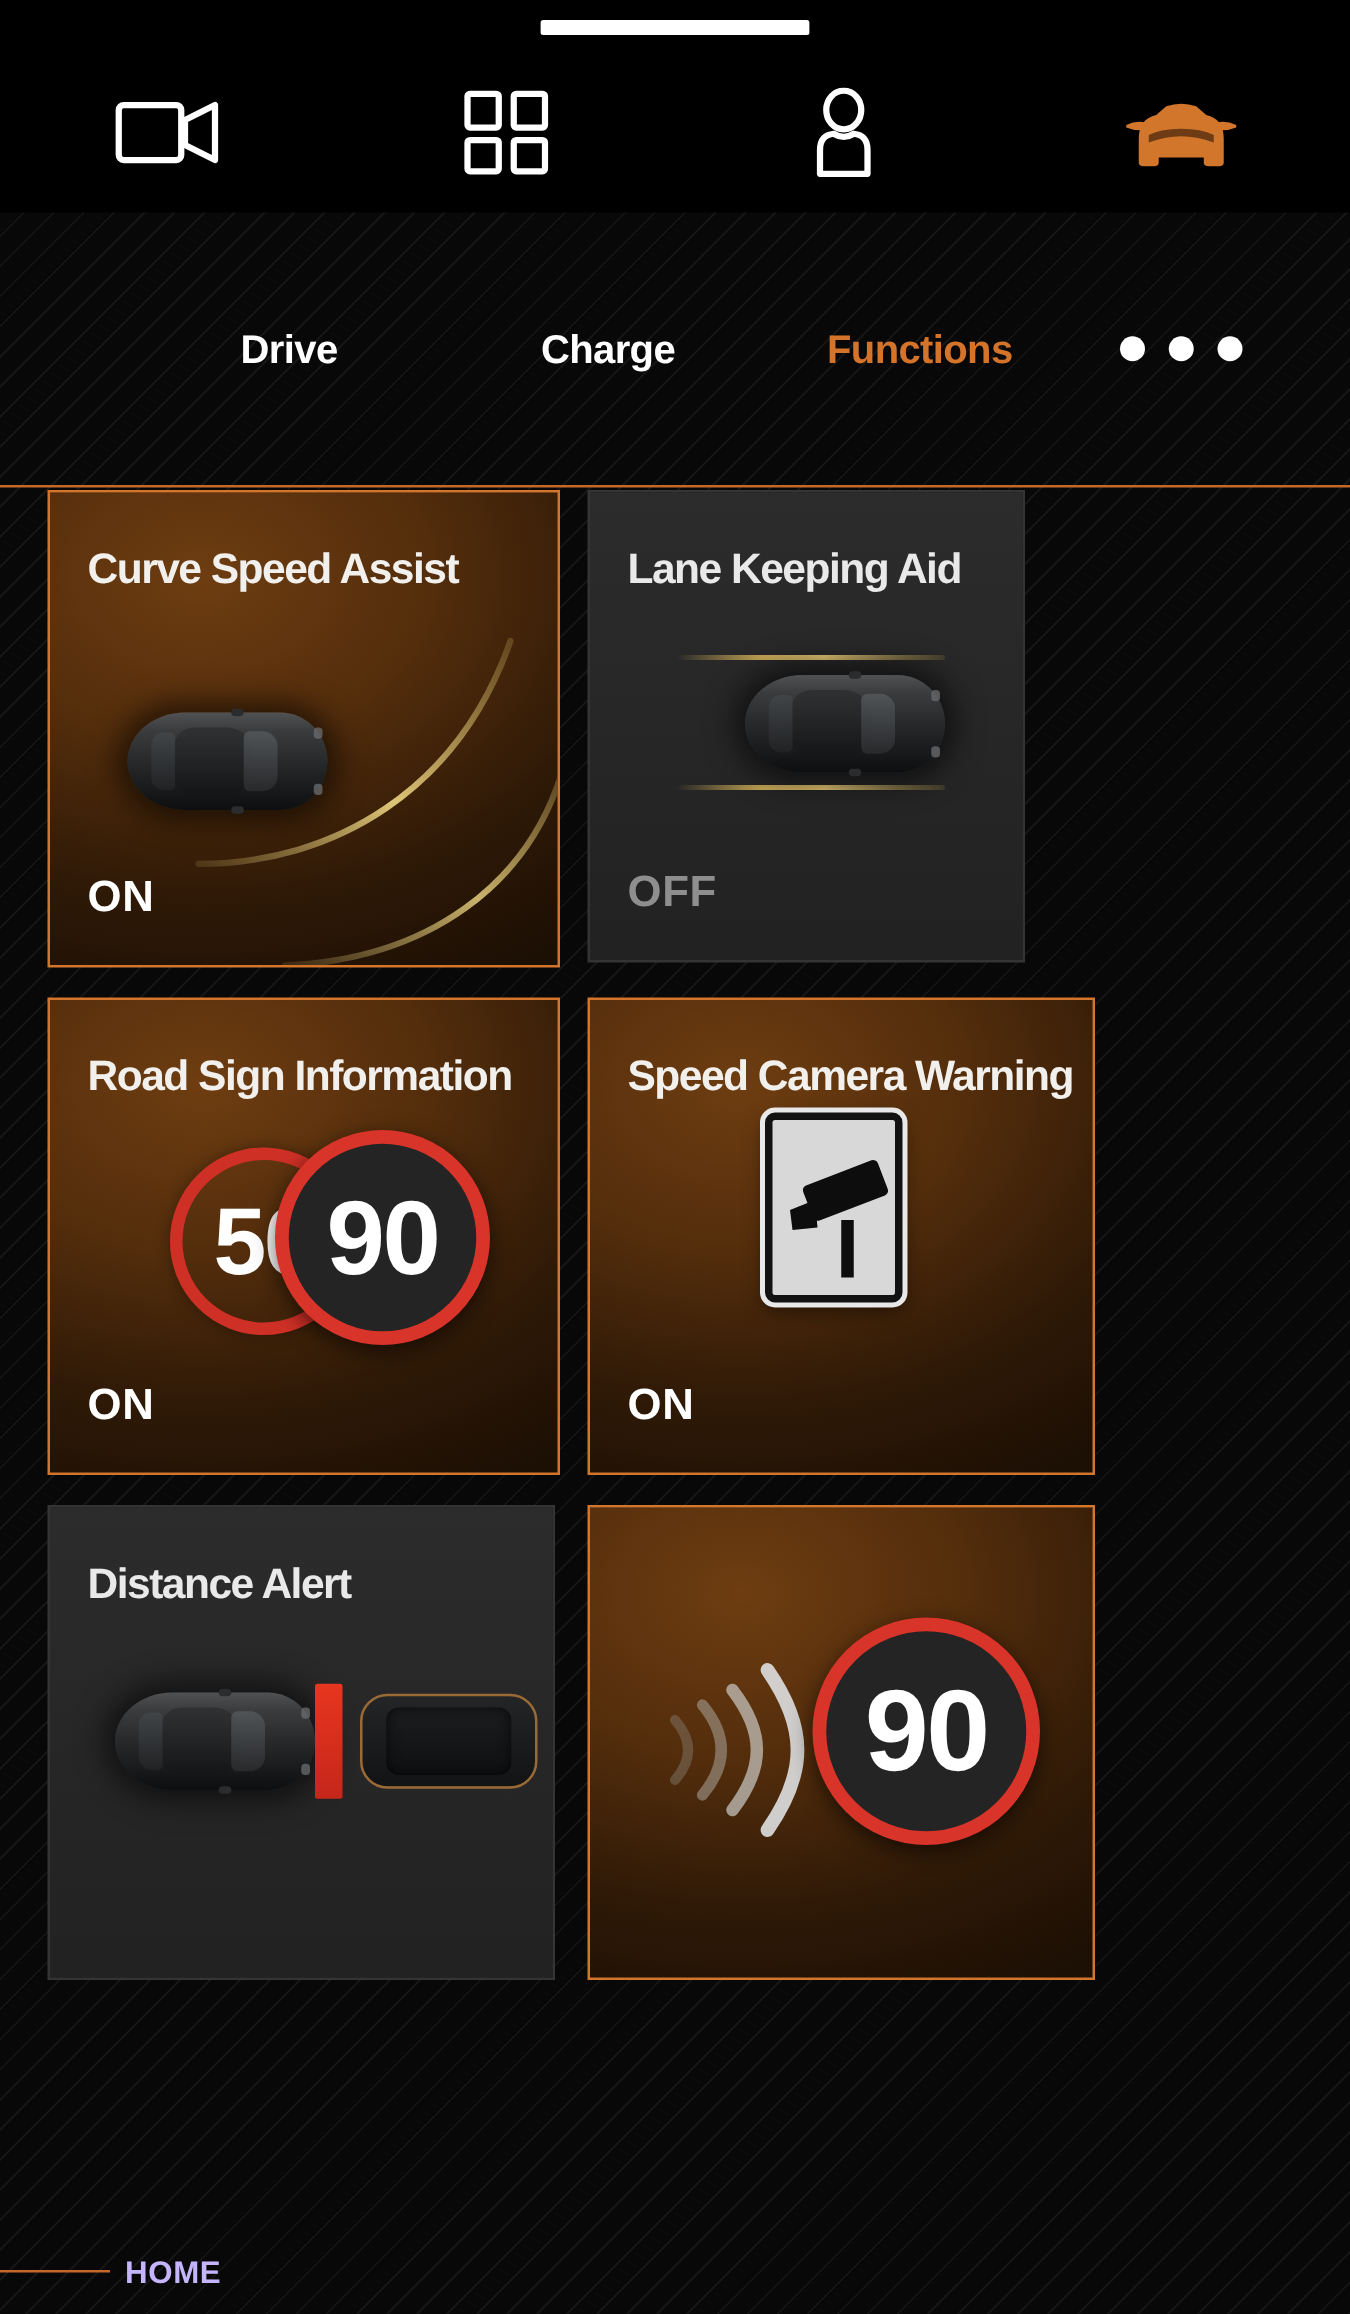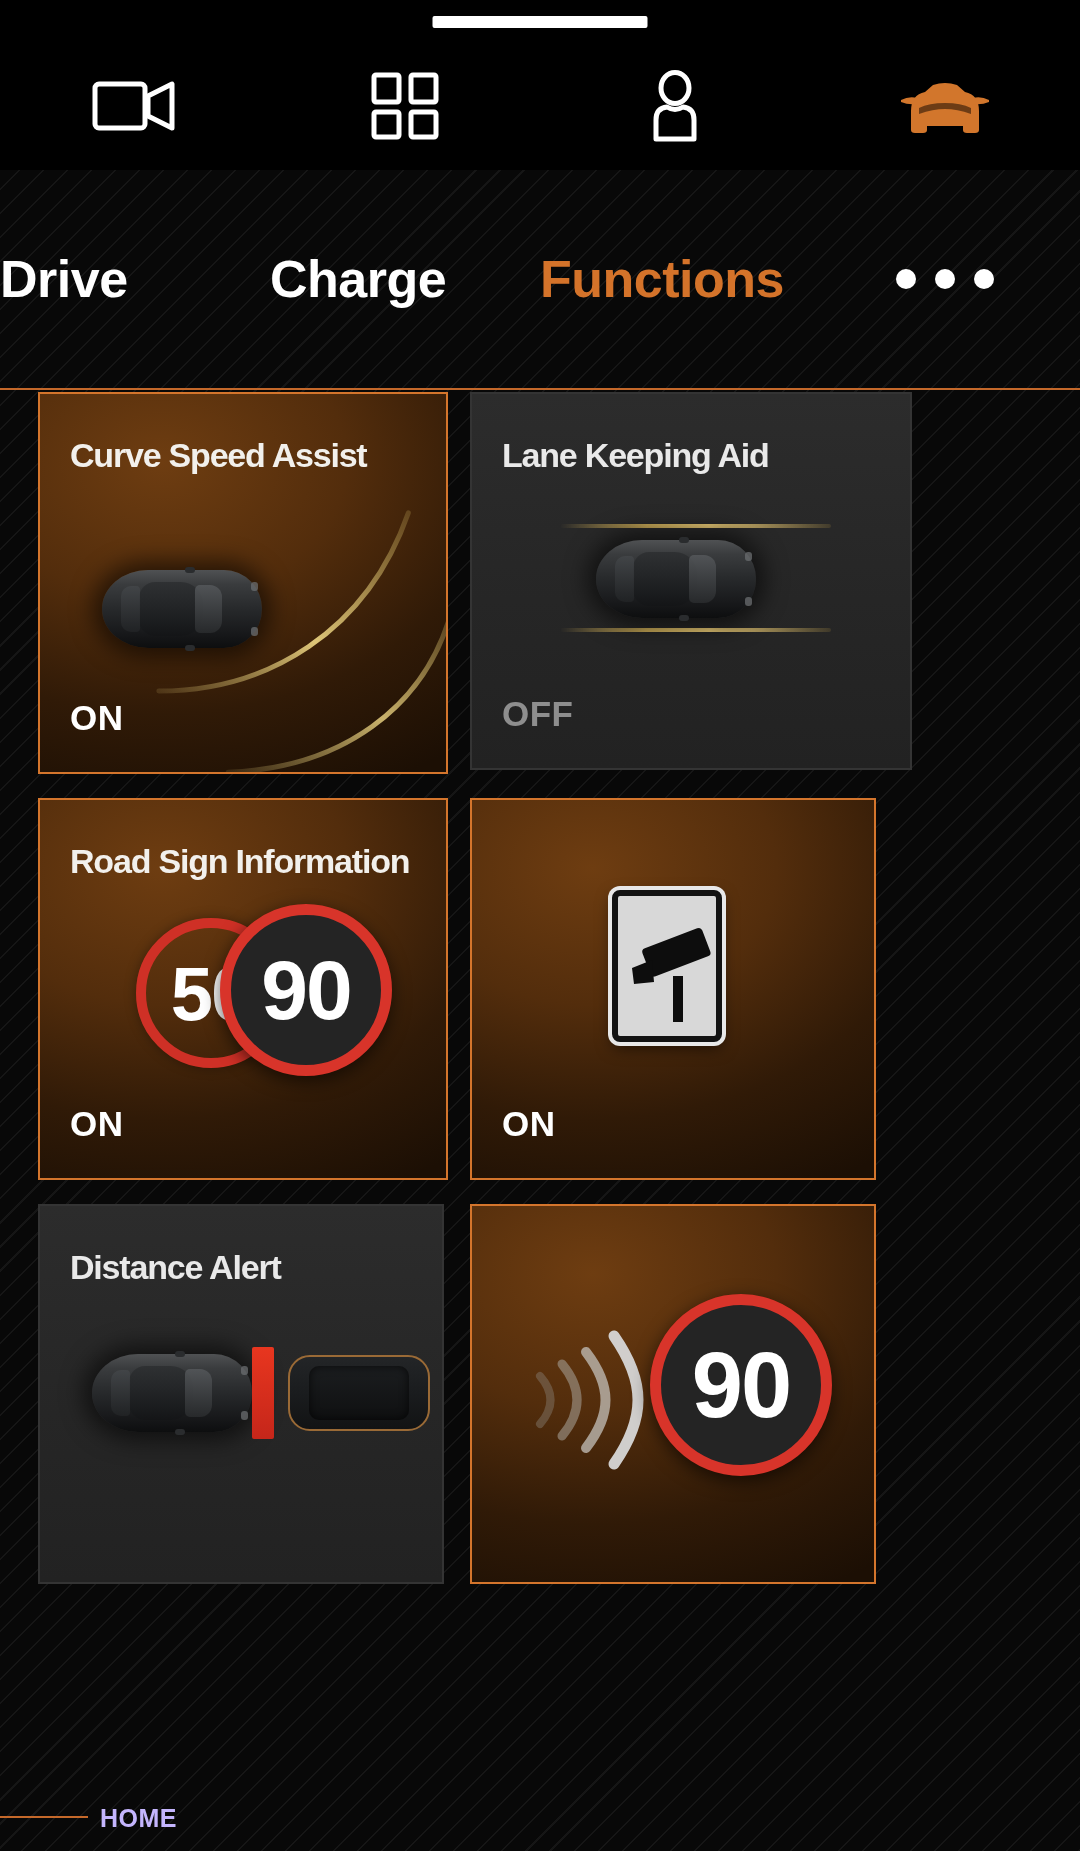--- a/index.html
+++ b/index.html
@@ -45,22 +45,22 @@
   
   .tabrow {
     position:absolute; left:0; top:170px; width:1080px; height:220px;
     z-index:10;
   }
   .tabs {
     position:absolute; left:0; top:0; width:1080px; height:218px;
     display:flex; align-items:center;
   }
   .tab {
-    flex:1; text-align:left;
-    font-size:52px; font-weight:bold; letter-spacing:-0.5px;
+    flex:1; text-align:right;
+    font-size:32px; font-weight:bold; letter-spacing:-0.5px;
     color:#ffffff;
   }
   .tab.active { color:#d4732a; }
   .tab-dots {
     flex:1; display:flex; align-items:center; justify-content:center; gap:19px;
   }
   .tab-dots i {
     display:block; width:20px; height:20px; border-radius:50%; background:#fff;
   }
   .tab-underline {
@@ -317,21 +317,21 @@
         <div class="hl a"></div>
           <div class="hl b"></div>
         <div class="mirror a"></div>
           <div class="mirror b"></div>
       </div>
     </div>
     <div class="card-title">Curve Speed Assist</div>
     <div class="card-state">ON</div>
   </div>
 
-  <div class="card off" style="left:470px; top:0px; width:442px; height:378px;">
+  <div class="card off" style="left:470px; top:0px; width:350px; height:378px;">
     <div class="art">
       <div class="lane" style="left:20%; top:130px;"></div>
       <div class="lane" style="left:20%; top:234px;"></div>
       <div class="car" style="left:124px; top:146px;">
         <div class="body"></div>
           <div class="roof"></div>
         <div class="glass-f"></div>
           <div class="glass-r"></div>
         <div class="hl a"></div>
           <div class="hl b"></div>
@@ -357,20 +357,21 @@
       <div class="camsign" style="left:140px; top:90px; width:110px; height:152px;">
         <svg width="98" height="140" viewBox="0 0 98 140" style="position:absolute;left:0;top:0;">
           <g transform="rotate(-21 52 62)">
             <rect x="28" y="44" width="64" height="30" rx="4" fill="#0d0d0d"></rect>
           </g>
           <path d="M14 72 L34 64 L36 86 L16 88 Z" fill="#0d0d0d"></path>
           <rect x="55" y="80" width="10" height="46" fill="#0d0d0d"></rect>
         </svg>
       </div>
     </div>
+    <div class="card-title">Speed Camera Warning</div>
     <div class="card-state">ON</div>
   </div>
 
   <div class="card off" style="left:38px; top:812px; width:406px; height:380px;">
     <div class="art">
       <div class="car" style="left:52px; top:148px;">
         <div class="body"></div>
           <div class="roof"></div>
         <div class="glass-f"></div>
           <div class="glass-r"></div>

